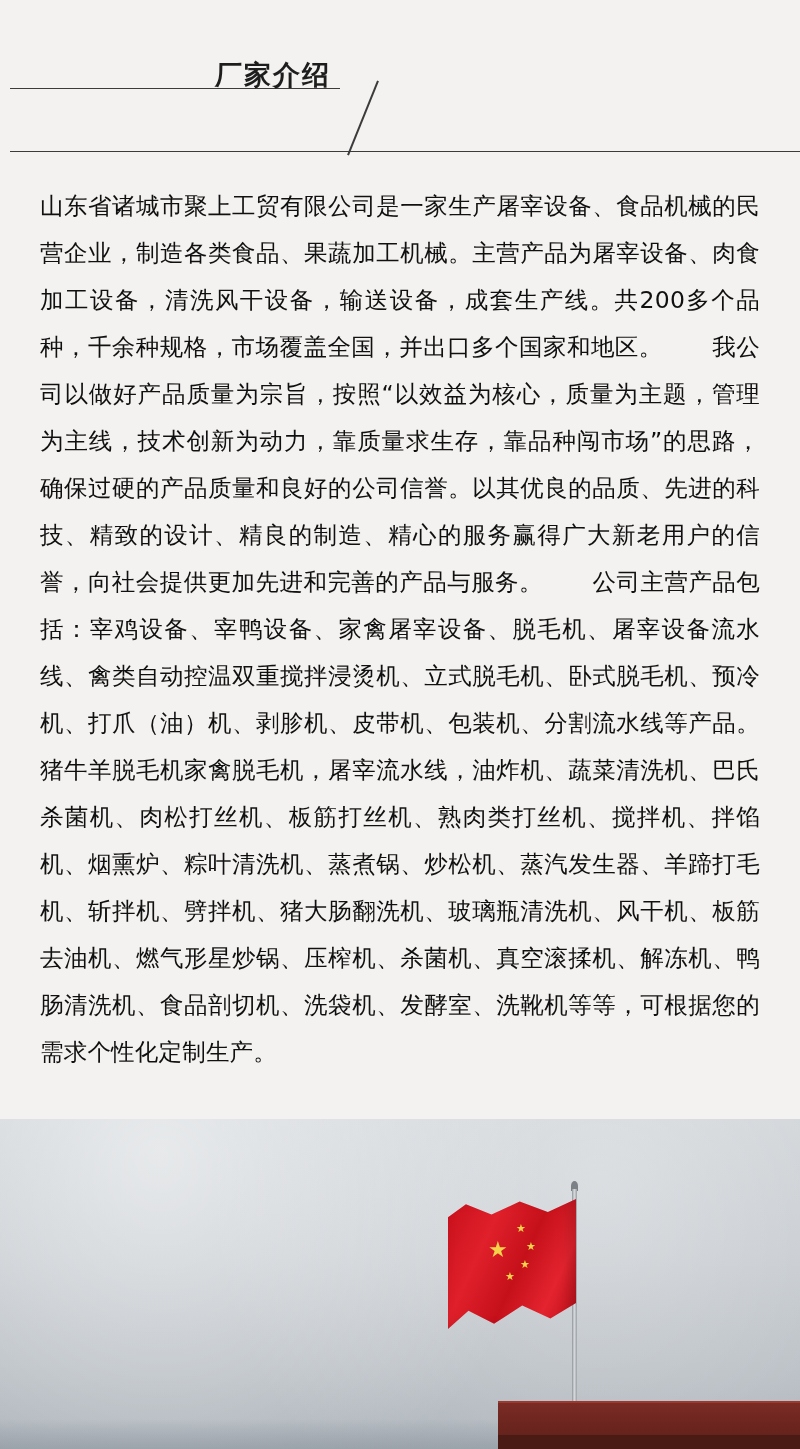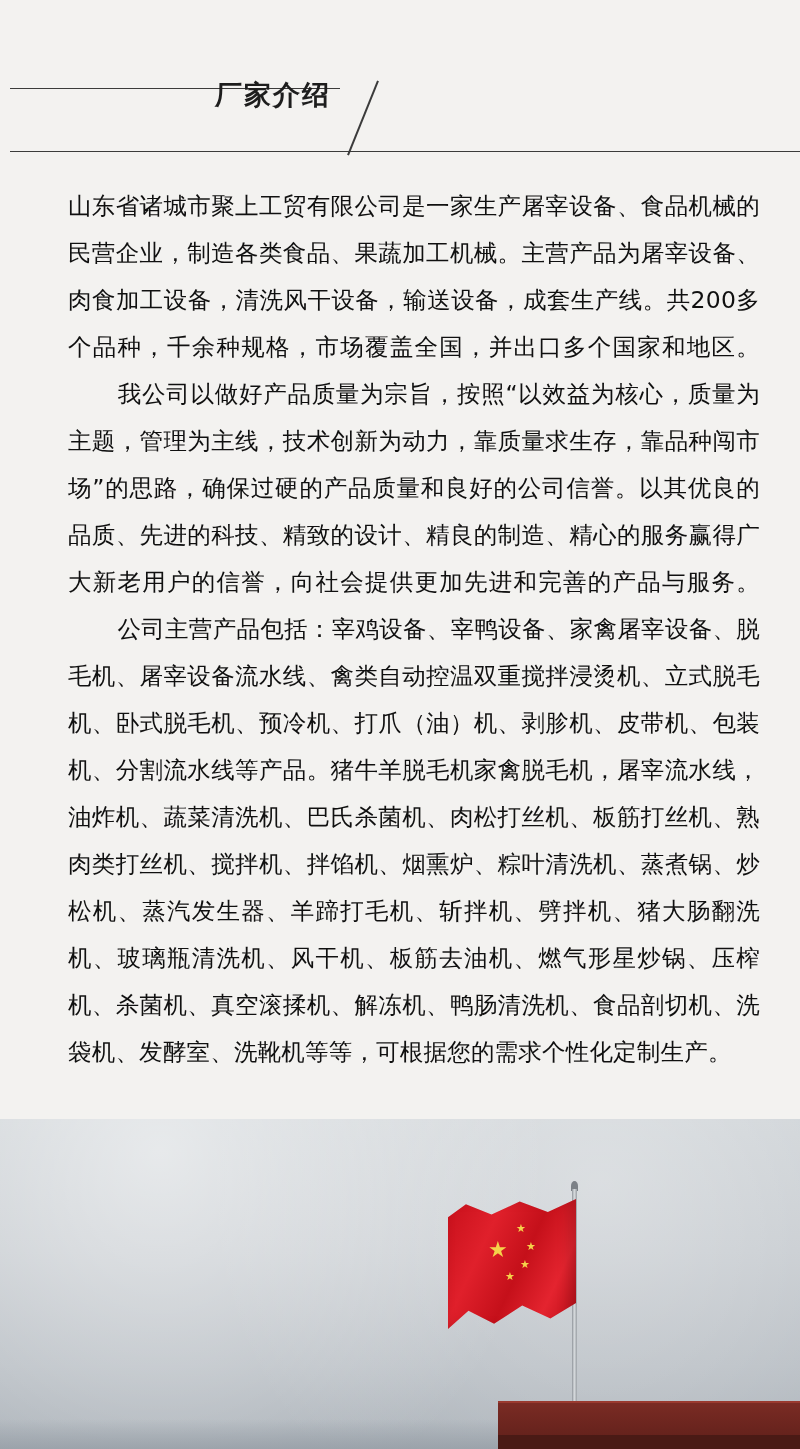--- a/index.html
+++ b/index.html
@@ -54,38 +54,36 @@
   .title-cn {
     position: absolute;
     left: 215px;
     top: 0px;
     font-size: 27px;
     font-weight: bold;
     color: #1d1d1d;
     letter-spacing: 2px;
     line-height: 30px;
     font-family: "DejaVu Sans", sans-serif;
-    margin-top: 20px;
   }
   .title-en {
     position: absolute;
     left: 372px;
     top: 50px;
     font-size: 19px;
     font-weight: bold;
     color: #2a2a2a;
     letter-spacing: 2.4px;
     white-space: nowrap;
     font-family: "Liberation Sans", sans-serif;
   }
 
   
   .content {
     padding: 28px 40px 0 40px;
-    margin-left: 28px;
   }
   .paragraph {
     font-family: "DejaVu Sans", "Liberation Sans", sans-serif;
     font-size: 23.5px;
     line-height: 47px;
     color: #101010;
     text-align: justify;
     text-justify: inter-ideograph;
     margin: 0;
     letter-spacing: 0.2px;

